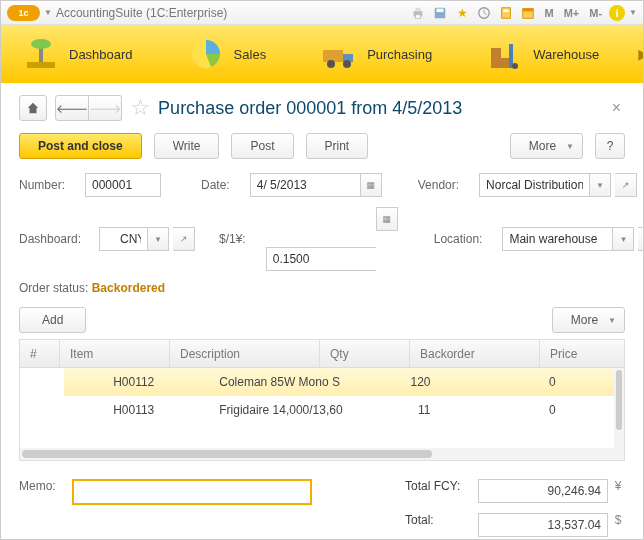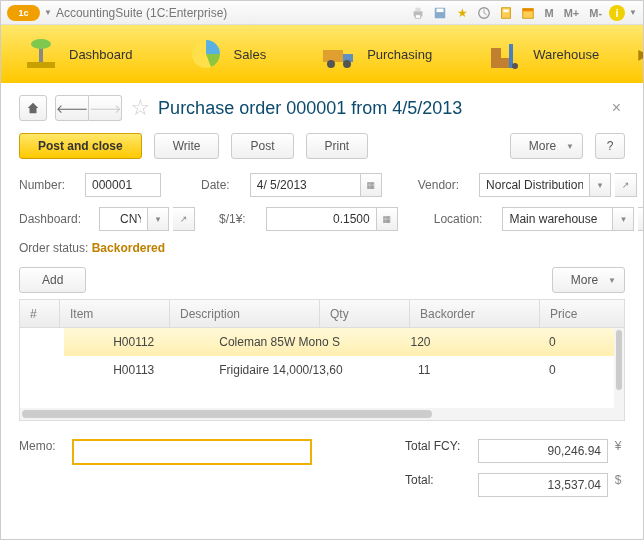--- a/index.html
+++ b/index.html
@@ -212,21 +212,21 @@
 
   <div class="formrow">
     <span class="lbl">Dashboard:</span>
     <div class="inpgrp">
       <input class="inp" style="width: 48px; padding-left: 20px;" value="CNY">
       <div class="ibtn">▾</div>
       <div class="ibtn ext">↗</div>
     </div>
     <span class="lbl w2" style="margin-left:4px">$/1¥:</span>
     <div class="inpgrp">
-      <input class="inp" style="width: 110px; text-align: right;" value="0.1500">
+      <input class="inp" style="width: 110px;  margin-top: 40px;" value="0.1500">
       <div class="ibtn">▦</div>
     </div>
     <span class="lbl w3" style="margin-left:16px">Location:</span>
     <div class="inpgrp">
       <input class="inp" style="width: 110px;" value="Main warehouse">
       <div class="ibtn">▾</div>
       <div class="ibtn ext">↗</div>
     </div>
   </div>
 

